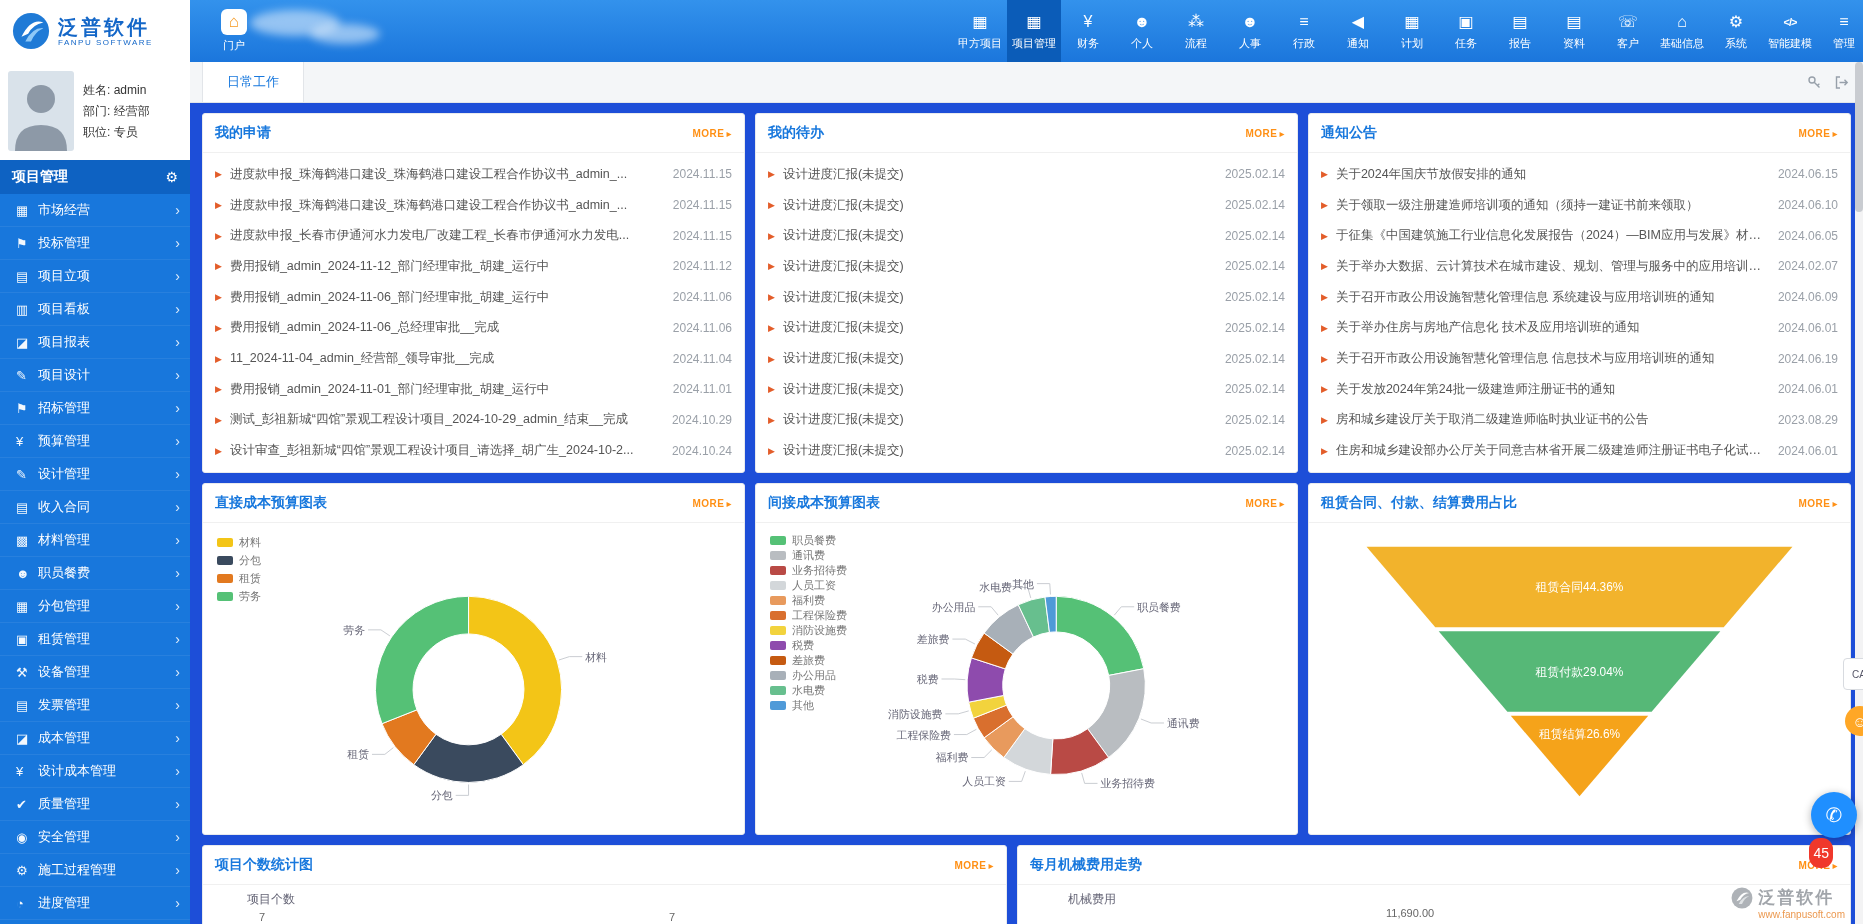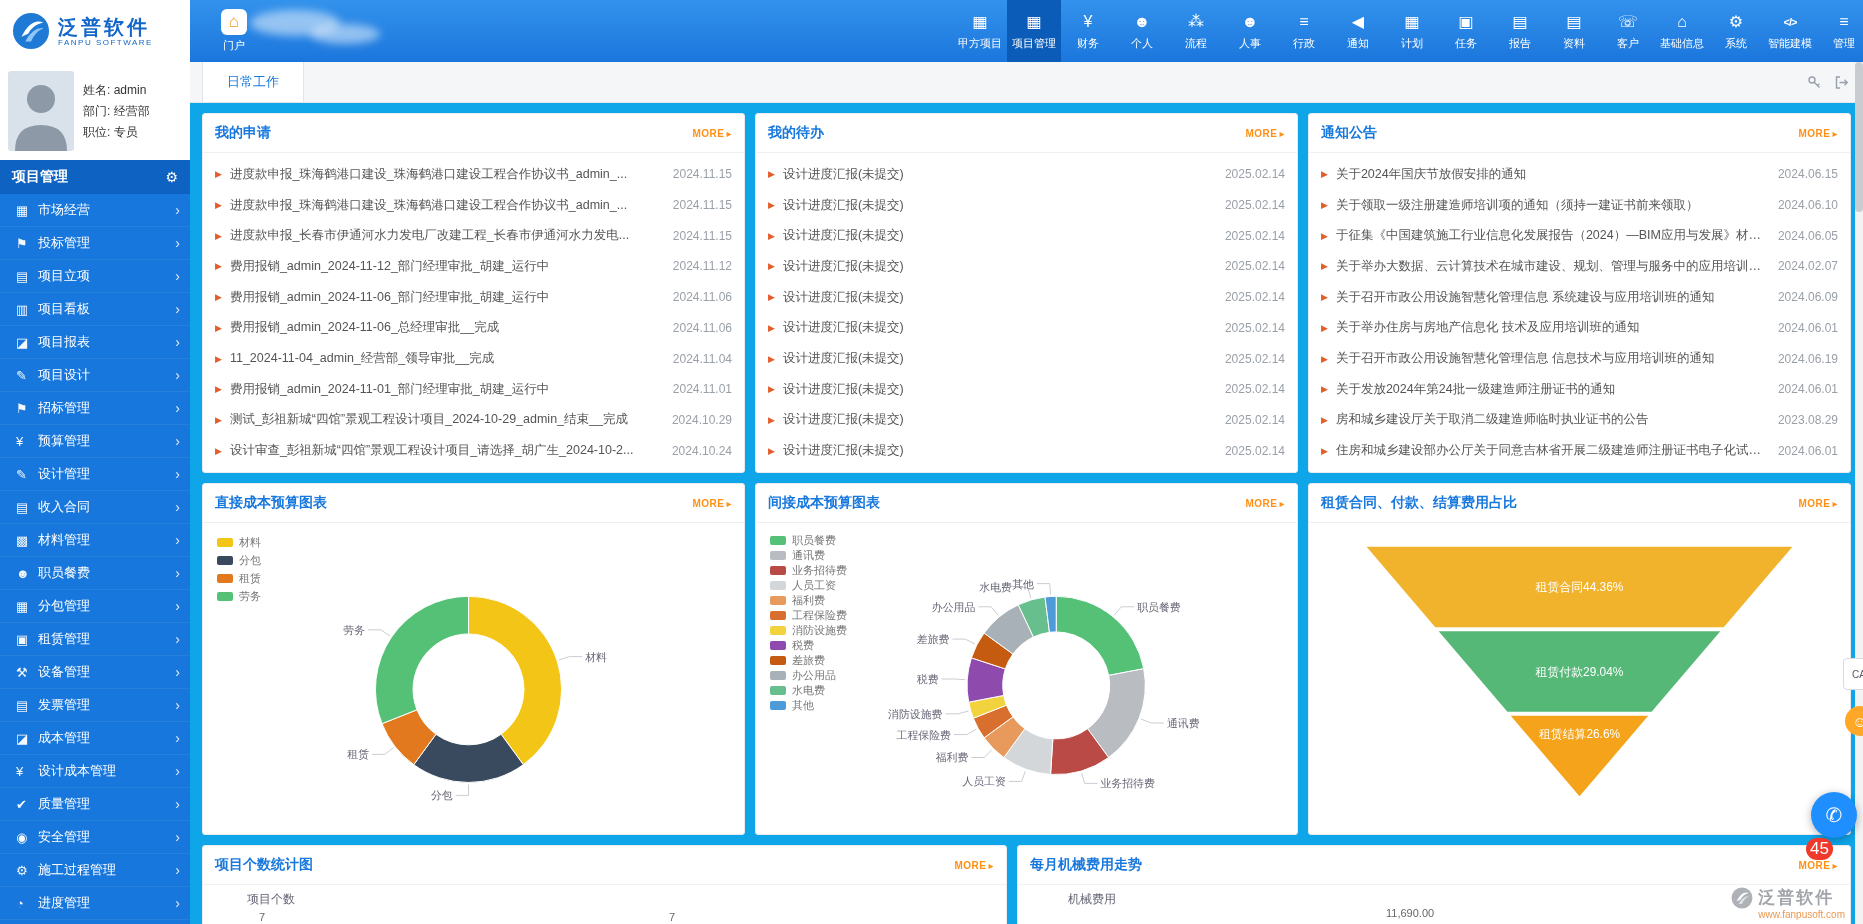--- a/index.html
+++ b/index.html
@@ -36,21 +36,21 @@
   .side-header{height:34px;background:#0e62c2;display:flex;align-items:center;justify-content:space-between;
                padding:0 12px;color:#fff;font-size:14px;font-weight:bold}
   .side-header .gear{font-size:14px;cursor:pointer;font-weight:normal}
   .menu-item{height:33px;display:flex;align-items:center;padding:0 10px 0 16px;color:#fff;cursor:pointer;
              border-bottom:1px solid rgba(255,255,255,.07);box-sizing:border-box}
   .mi-icon{width:22px;font-size:13px;opacity:.95}
   .mi-label{flex:1;font-size:13px}
   .mi-chev{font-size:14px;opacity:.85}
 
   
-  .main{position:absolute;left:190px;top:62px;right:0;bottom:0;background:#0ea5e9;overflow:hidden}
+  .main{position:absolute;left:190px;top:62px;right:0;bottom:0;background:#1d4ed8;overflow:hidden}
   .tabbar{height:40px;background:#f4f6f8;border-bottom:1px solid #e2e5e9;position:relative;
           display:flex;align-items:stretch;padding-left:12px}
   .tab{background:#fff;color:#1878dd;font-size:13px;padding:0 24px;display:flex;align-items:center;
        border-left:1px solid #e2e5e9;border-right:1px solid #e2e5e9;cursor:pointer}
   .tab-tools{position:absolute;right:14px;top:13px;display:flex;gap:12px}
   .tab-tools svg{cursor:pointer}
   .content{padding:10px 12px}
   .row{display:flex;gap:10px;margin-bottom:10px}
   .panel{background:#fff;border:1px solid #e8eaee;border-radius:3px;box-sizing:border-box;
          display:flex;flex-direction:column;overflow:hidden;flex:1}
@@ -81,22 +81,22 @@
   
   .scrollbar{position:absolute;right:0;top:62px;width:8px;bottom:0;background:#f3f3f4;z-index:25}
   .scroll-thumb{position:absolute;top:0;width:8px;height:150px;background:#c9ccd1;border-radius:4px;cursor:pointer}
   .side-widget1{position:absolute;right:-12px;top:658px;width:30px;height:30px;background:#fff;border:1px solid #d8dbe0;
                 border-radius:4px;display:flex;align-items:center;justify-content:center;font-size:10px;color:#556;z-index:40;cursor:pointer}
   .side-widget2{position:absolute;right:-12px;top:706px;width:30px;height:30px;background:#ffa726;border-radius:50%;
                 display:flex;align-items:center;justify-content:center;font-size:15px;color:#fff;z-index:40;cursor:pointer}
   .float-chat{position:absolute;right:6px;top:792px;width:46px;height:46px;border-radius:50%;background:#1f8fff;
               box-shadow:0 2px 8px rgba(0,0,0,.3);display:flex;align-items:center;justify-content:center;
               color:#fff;font-size:20px;z-index:41;cursor:pointer}
-  .float-badge{position:absolute;right:30px;top:838px;min-width:22px;height:22px;border-radius:11px;background:#f0382b;
-               color:#fff;font-size:17px;display:flex;align-items:center;justify-content:center;padding:0 4px;
+  .float-badge{position:absolute;right:30px;top:838px;min-width:22px;height:30px;border-radius:11px;background:#f0382b;
+               color:#fff;font-size:14px;display:flex;align-items:center;justify-content:center;padding:0 4px;
                box-sizing:border-box;z-index:42;cursor:pointer}
   .watermark{position:absolute;right:18px;bottom:4px;z-index:24;opacity:.8;text-align:left}
   .wm-row{display:flex;align-items:center;gap:5px}
   .wm-cn{font-size:17px;font-weight:bold;color:#8a8f96;letter-spacing:2px}
   .wm-url{font-size:10px;color:#e67e22;margin-left:27px}
 </style>
 </head>
 <body>
 
 <header class="topbar">

